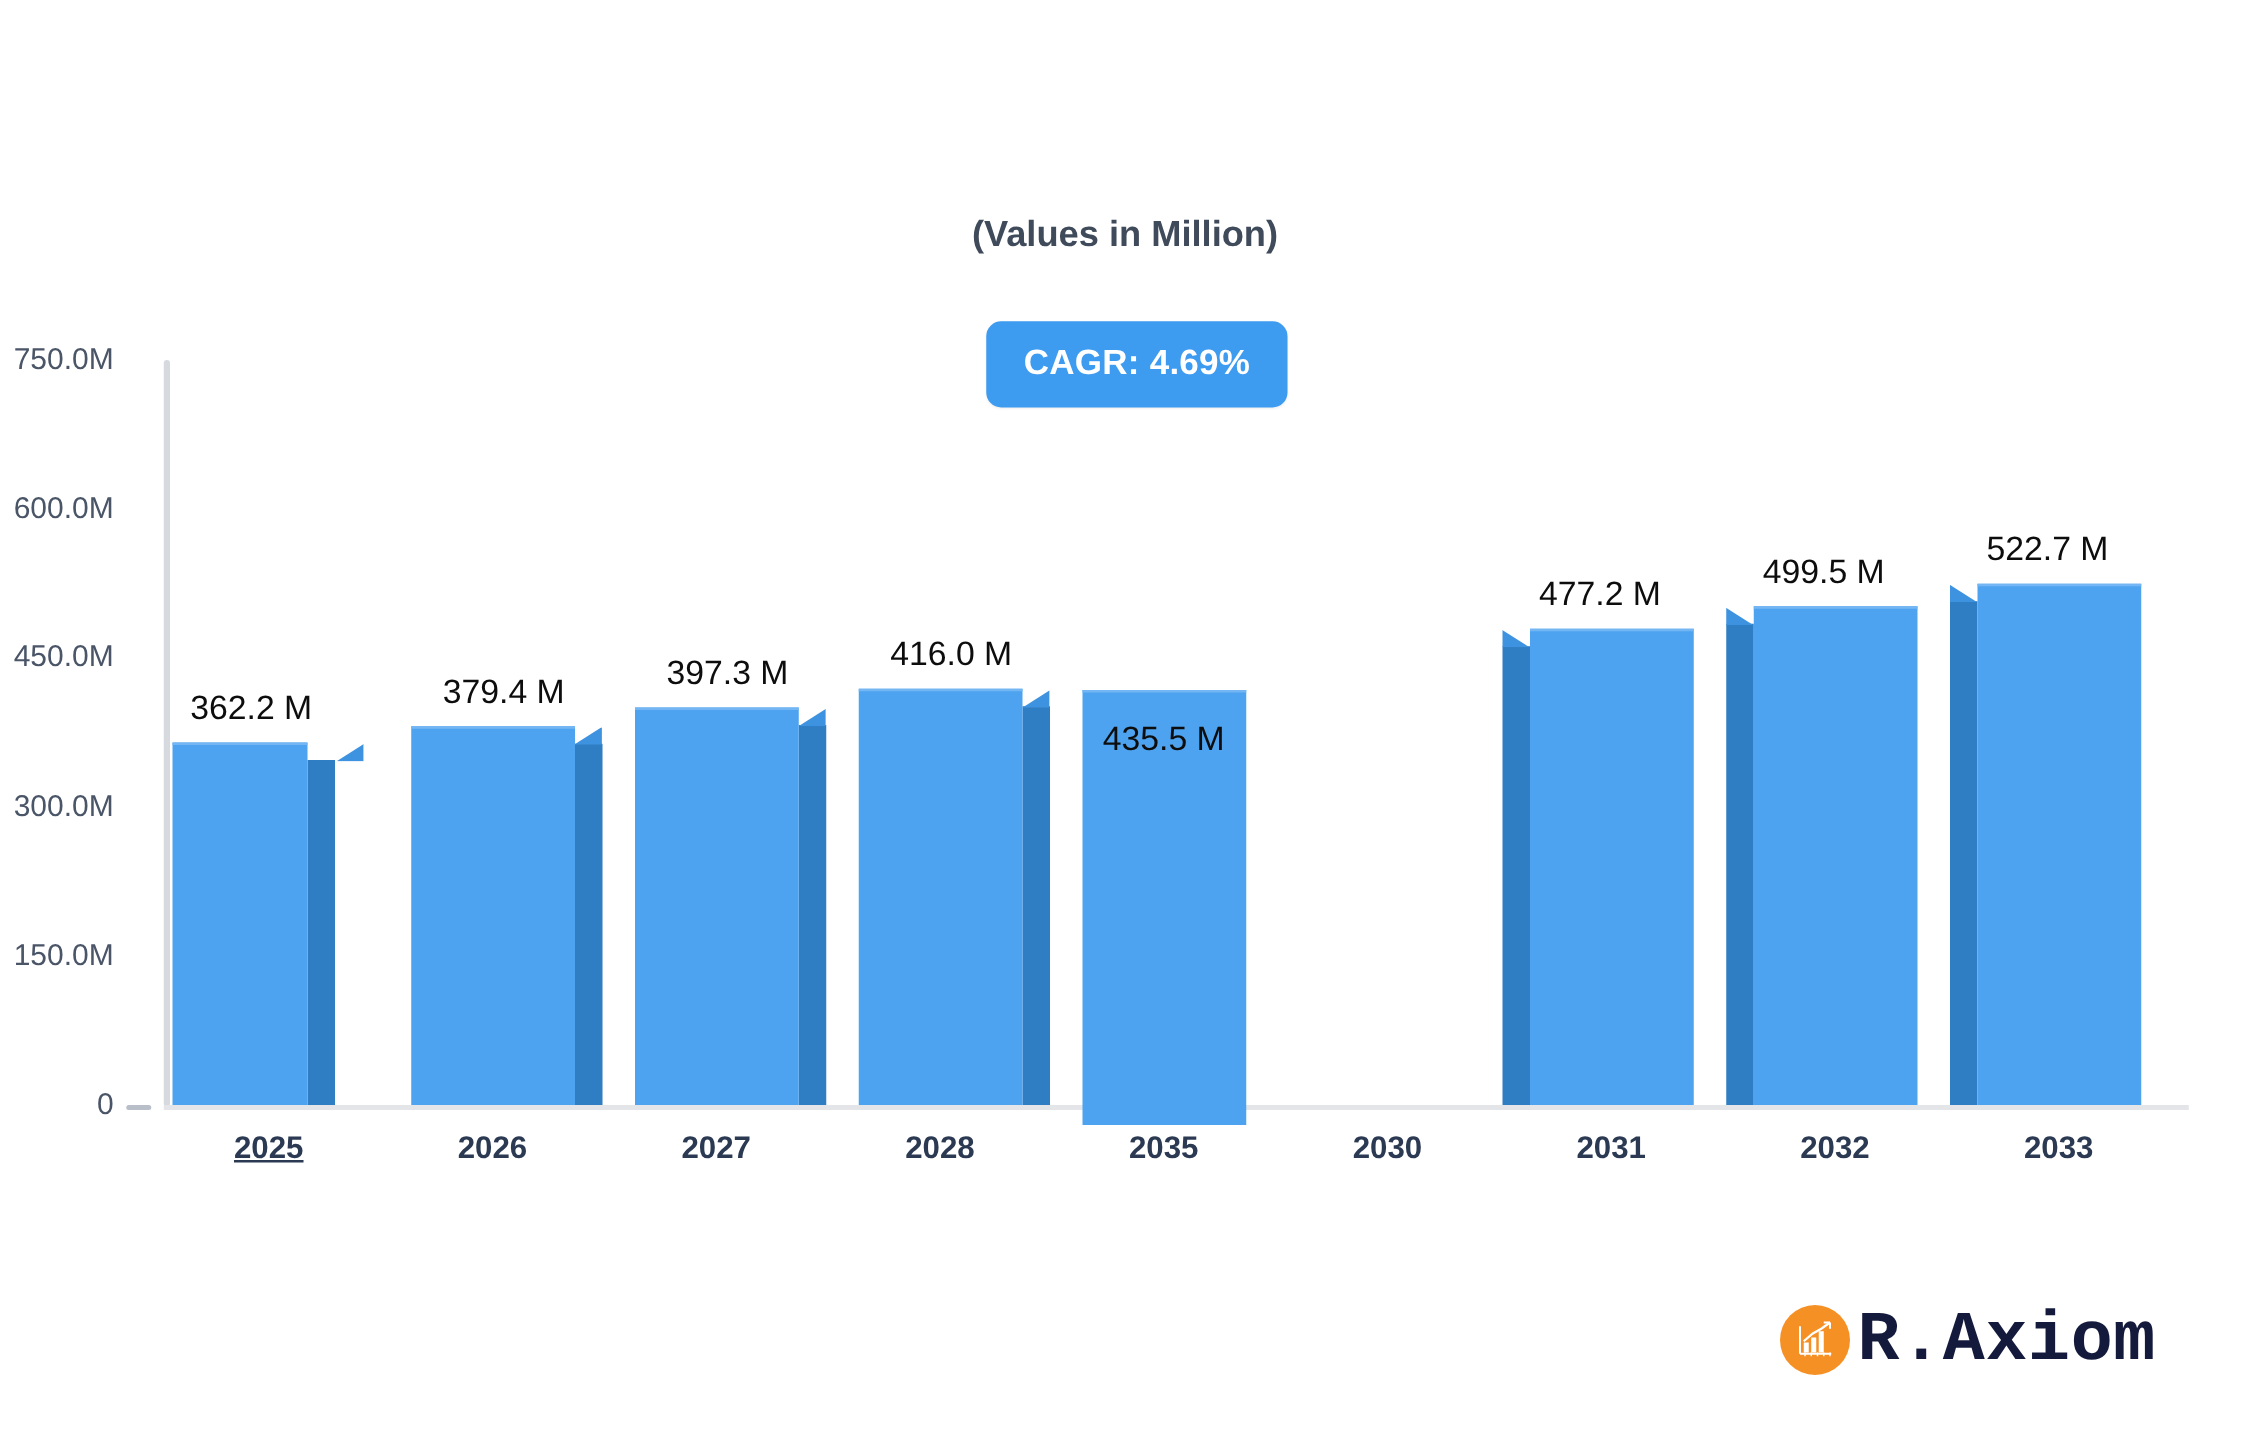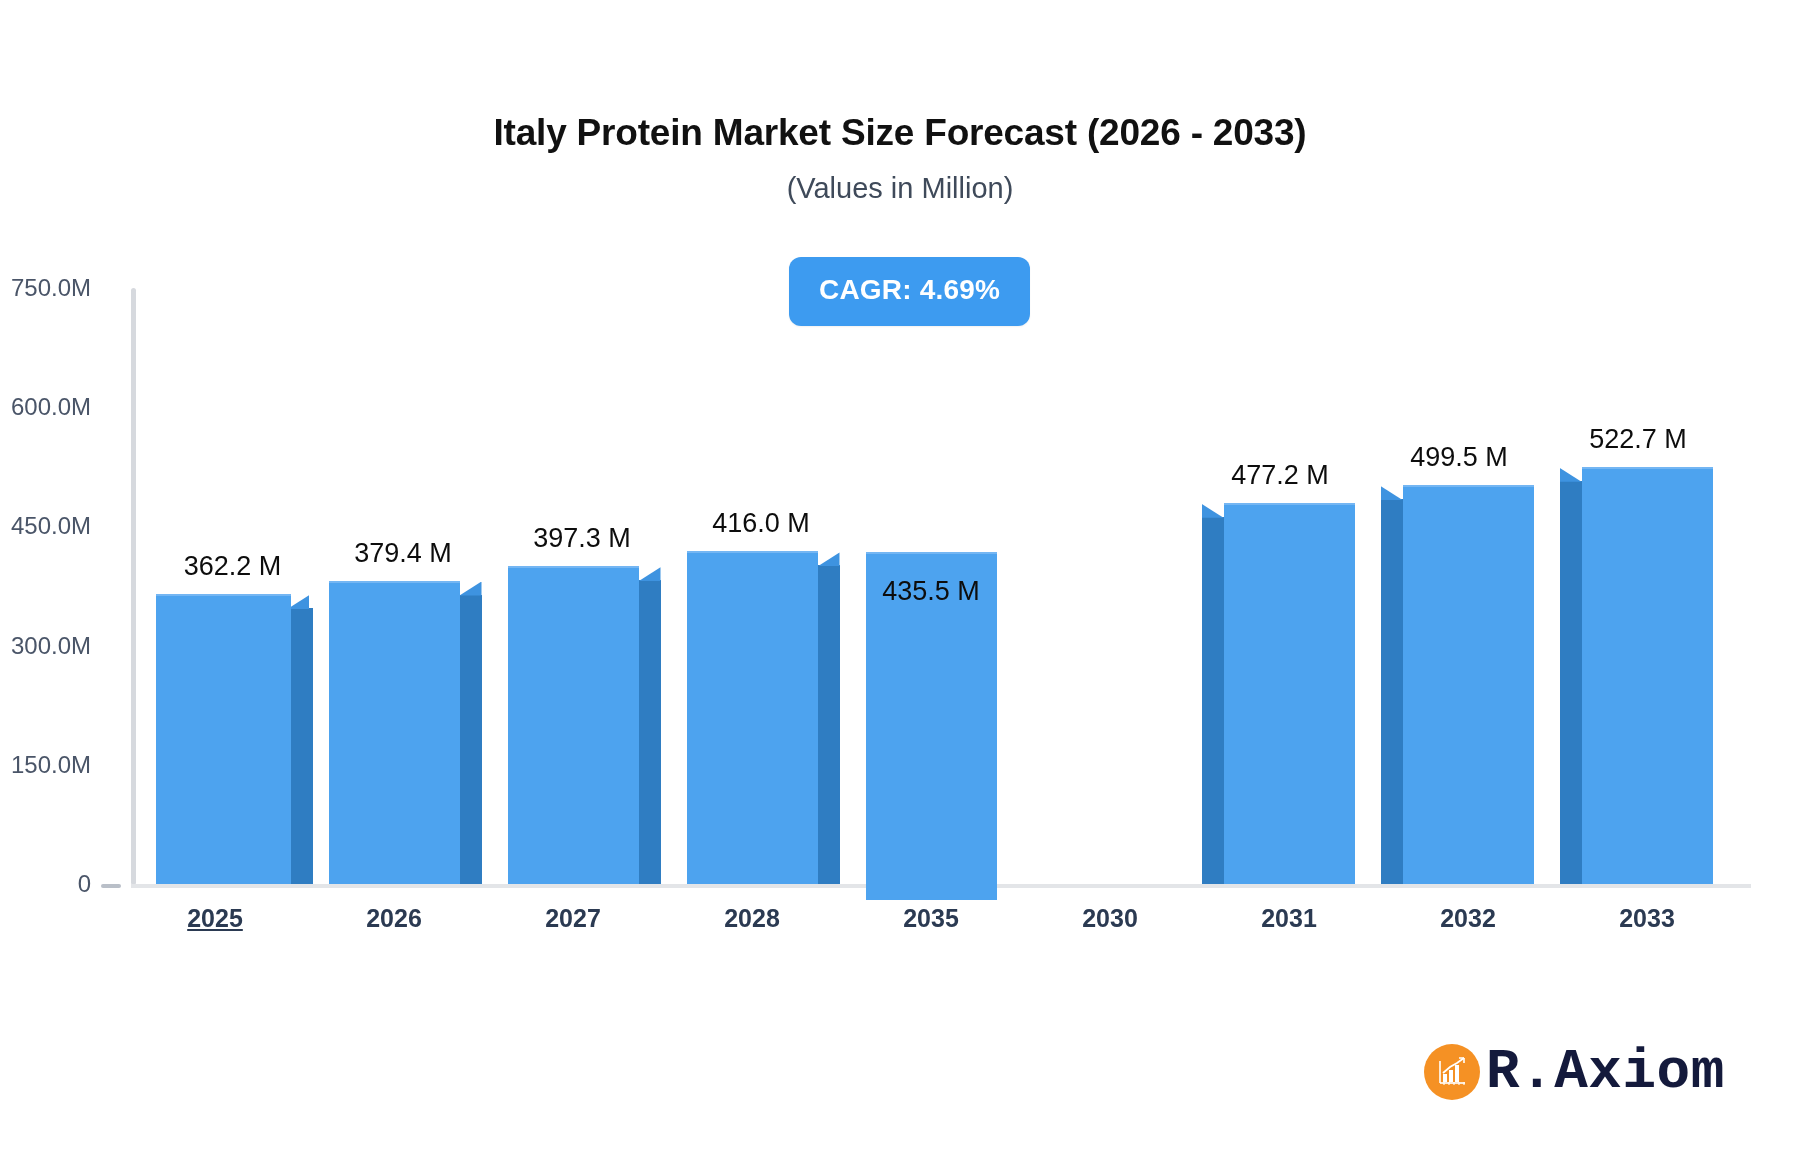--- a/index.html
+++ b/index.html
@@ -32,21 +32,21 @@
     color: #111111;
     letter-spacing: -0.2px;
   }
   #chart-subtitle {
     position: absolute;
     left: 0;
     top: 172px;
     width: 1800px;
     text-align: center;
     font-size: 29px;
-    font-weight: normal;
+    font-weight: bold;
     color: #3f4a5a;
   }
 
   
   #cagr-badge {
     position: absolute;
     left: 789px;
     top: 257px;
     min-width: 216px;
     padding: 17px 30px 20px 30px;
@@ -189,38 +189,37 @@
     color: #141a3c;
     letter-spacing: 0.5px;
     line-height: 1;
   }
 </style>
 </head>
 <body>
 
 <div id="page">
 
-  <div id="chart-title">Italy Protein Market Size Forecast (2026 - 2033)</div>
 
   <div id="chart-subtitle">(Values in Million)</div>
 
   <div id="cagr-badge">CAGR: 4.69%</div>
 
   <div id="plot">
     <div id="y-axis-line"></div>
     <div id="x-axis-line"></div>
     <div id="zero-tick"></div>
 
   <div class="y-tick-label" style="top: 884px;">0</div>
       <div class="y-tick-label" style="top: 764.8px;">150.0M</div>
       <div class="y-tick-label" style="top: 645.6px;">300.0M</div>
       <div class="y-tick-label" style="top: 526.4px;">450.0M</div>
       <div class="y-tick-label" style="top: 407.2px;">600.0M</div>
       <div class="y-tick-label" style="top: 288px;">750.0M</div>
-      <div class="bar-group" style="left: 156px; width: 135px; bottom: 272px; height: 287.828px;">
+      <div class="bar-group" style="left: 138px; width: 108px; bottom: 272px; height: 287.828px;">
         <div class="bar-side right" style="height: 275.828px;"></div>
         <div class="bar-top" style="bottom: 274.828px; width: 22px; left: 131px; clip-path: polygon(0px 100%, 100% 0px, 100% 100%);"></div>
         <div class="bar-face" style="height: 287.828px;"></div>
         <div class="bar-value shift-right">362.2 M</div>
       </div>
       <div class="x-tick-label" style="left: 115px; text-decoration: underline;">2025</div>
       <div class="bar-group" style="left: 328.5px; width: 131px; bottom: 272px; height: 301.497px;">
         <div class="bar-side right" style="height: 289.497px;"></div>
         <div class="bar-top" style="bottom: 288.497px; width: 22px; left: 131px; clip-path: polygon(0px 100%, 100% 0px, 100% 100%);"></div>
         <div class="bar-face" style="height: 301.497px;"></div>

